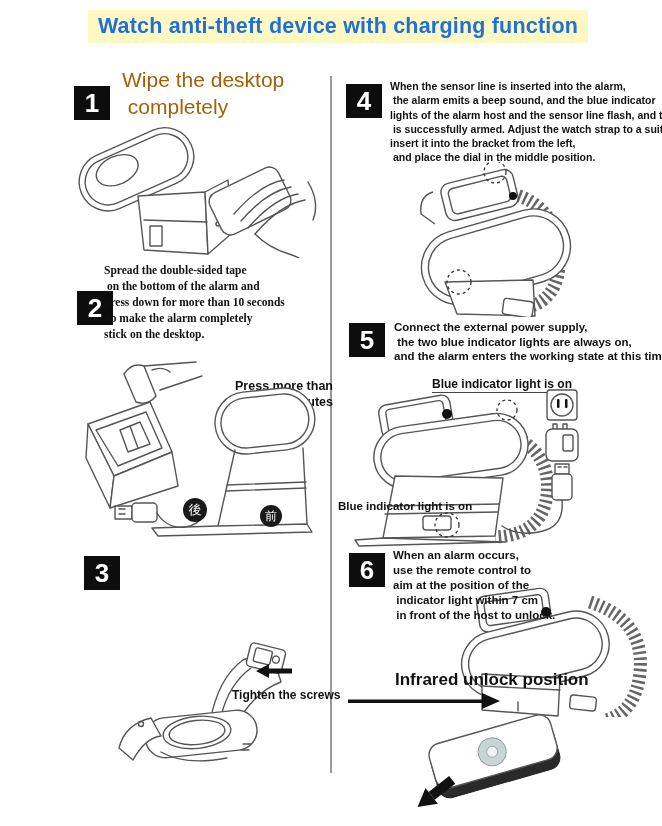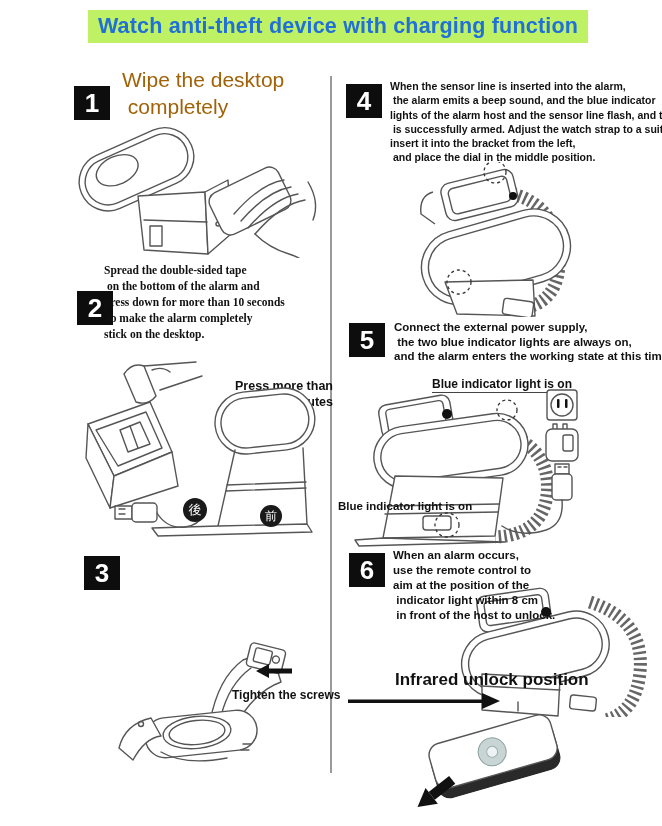--- a/index.html
+++ b/index.html
@@ -1,20 +1,20 @@
 <!DOCTYPE html>
 <html><head>
 <meta charset="utf-8">
 <style>
   html,body{margin:0;padding:0;background:#fff;}
   #page{position:relative;width:662px;height:826px;background:#fff;overflow:hidden;
         font-family:"Liberation Sans",sans-serif;color:#111;}
   .abs{position:absolute;}
   
-  .title-bar{left:88px;top:10px;width:500px;height:33px;background:#bef264;
+  .title-bar{left:88px;top:10px;width:500px;height:33px;background:#fef9c3;
              display:flex;align-items:center;justify-content:center;}
   .title-text{color:#2070d8;font-size:21.5px;font-weight:600;letter-spacing:.2px;white-space:nowrap;}
   
   .divider{left:330px;top:76px;width:2px;height:697px;background:#9a9a9a;}
   
   .badge{width:36px;height:34px;background:#0d0d0d;color:#fff;font-weight:700;
          font-size:26px;line-height:34px;text-align:center;}
   .b1{left:74px;top:86px;}  .b2{left:77px;top:291px;}  .b3{left:84px;top:556px;}
   .b4{left:346px;top:84px;} .b5{left:349px;top:323px;} .b6{left:349px;top:553px;}
   
@@ -227,21 +227,21 @@
       <path class="ln" d="M223,79 h3 M229,79 h3"></path>
       <rect class="fw" x="217" y="86" width="20" height="26" rx="4"></rect>
       <path class="ln" d="M227,112 q2,24 -16,30 q-26,8 -44,-4"></path>
     </g>
   </svg>
 
   <div class="abs badge b6">6</div>
   <div class="abs t6 pre">When an alarm occurs,
 use the remote control to
 aim at the position of the
- indicator light within 8 cm
+ indicator light within 7 cm
  in front of the host to unlock.</div>
 
   <svg class="abs" style="left:430px;top:582px;" width="232" height="135" viewBox="0 0 232 135">
     <g>
       <path class="coil" d="M160,20 q55,18 50,70 q-4,40 -34,48"></path>
       <g transform="rotate(-8 85 28)">
         <rect class="fw" x="48" y="10" width="72" height="36" rx="8"></rect>
         <rect class="ln" x="55" y="16" width="58" height="24" rx="4"></rect>
       </g>
       <circle class="blk" cx="116" cy="30" r="5"></circle>

